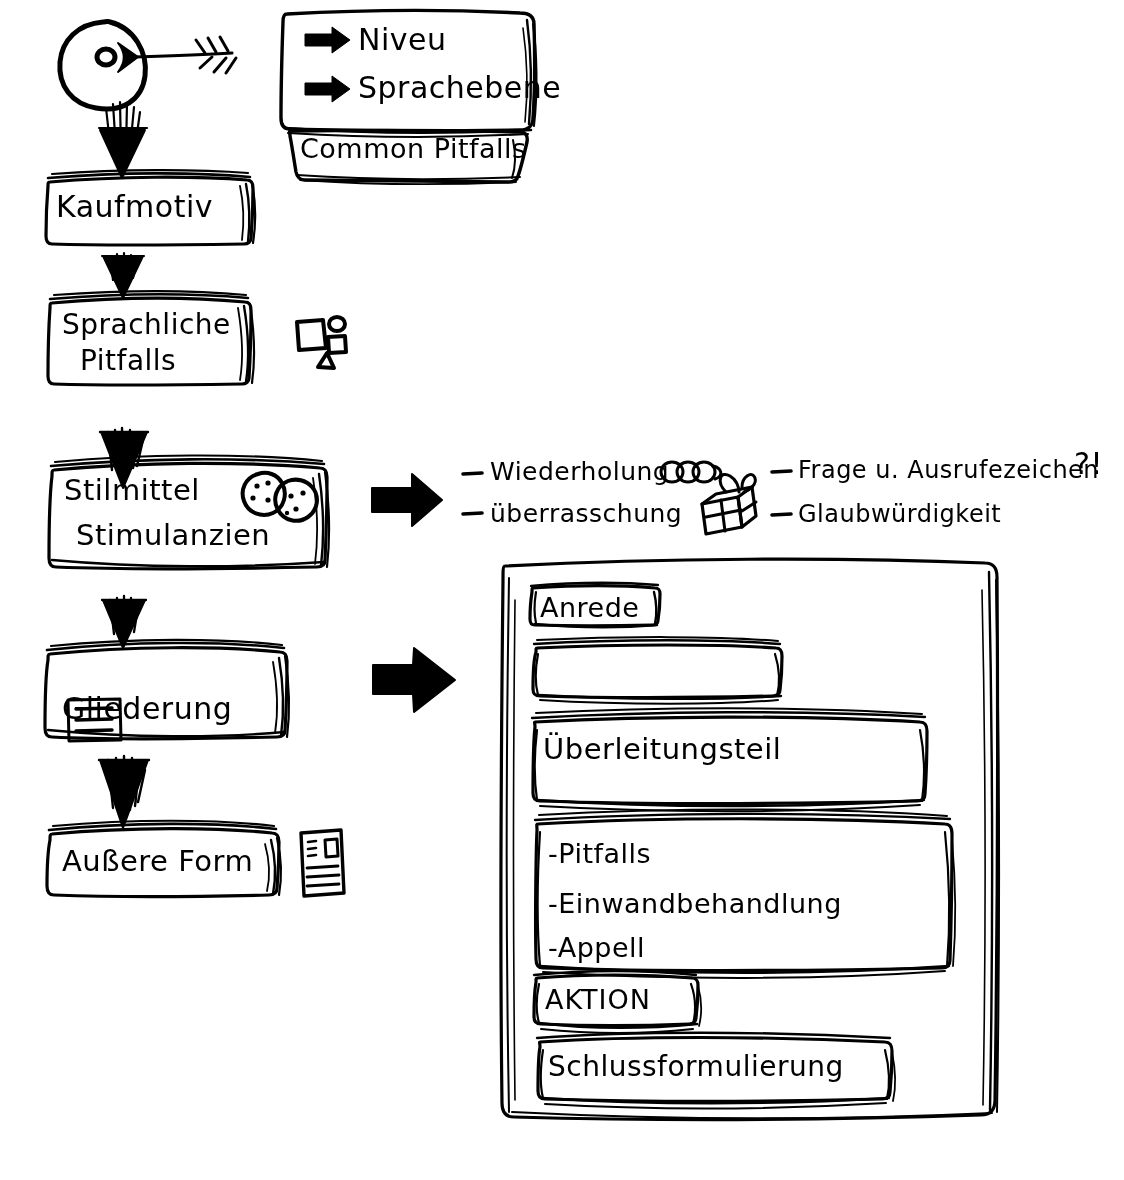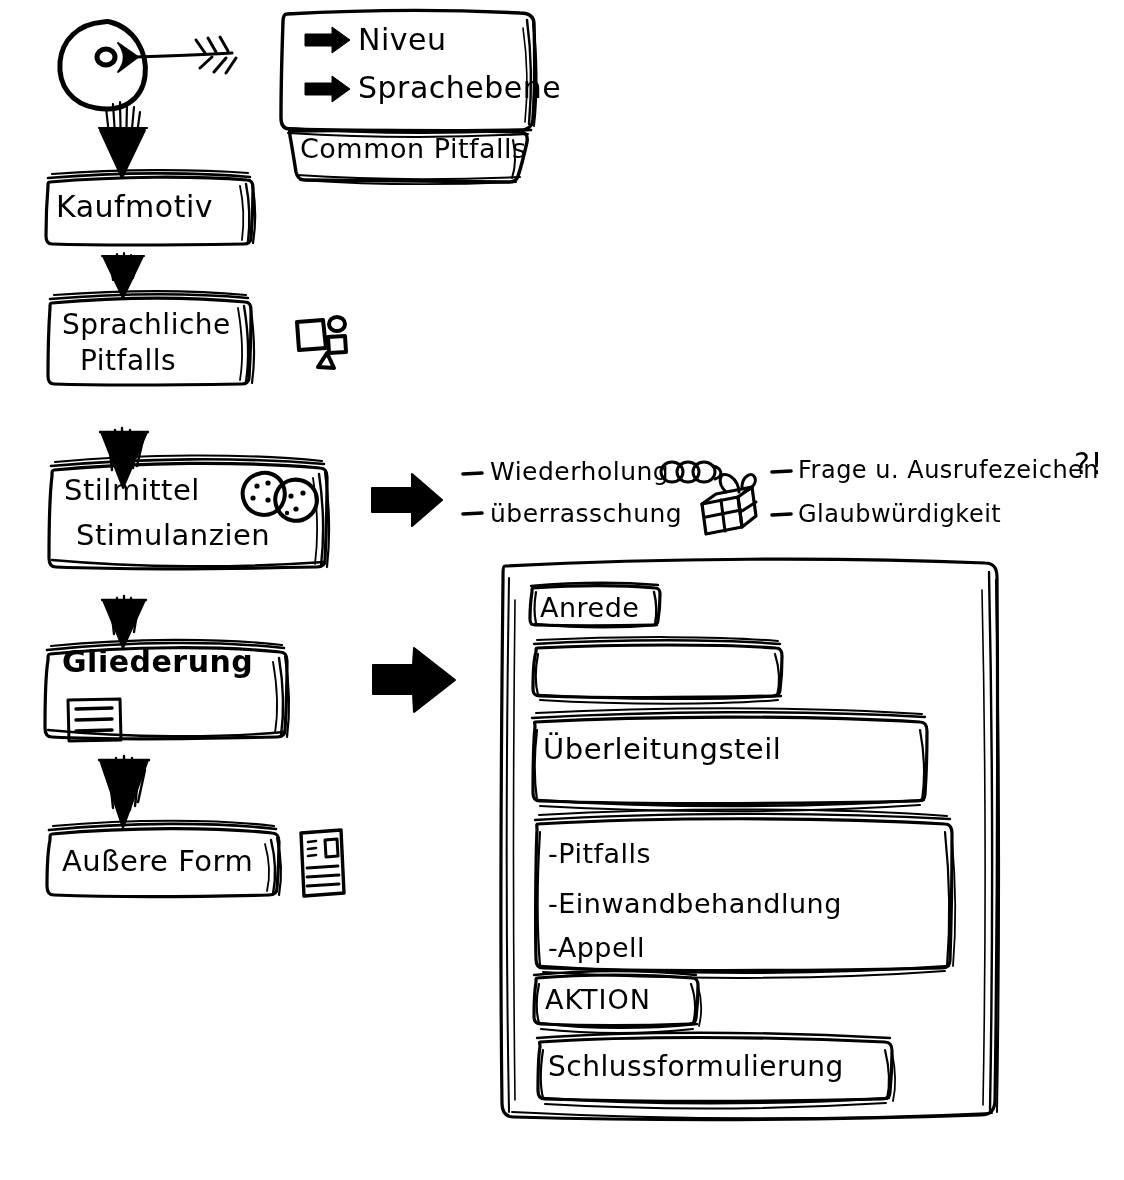--- a/index.html
+++ b/index.html
@@ -357,21 +357,21 @@
 <div class="abs hand" style="left:300px;top:133px;font-size:27px;">Common Pitfalls</div>
 
 <div class="abs hand" style="left:56px;top:189px;font-size:30px;">Kaufmotiv</div>
 
 <div class="abs hand" style="left:62px;top:308px;font-size:28px;">Sprachliche</div>
 <div class="abs hand" style="left:80px;top:344px;font-size:28px;">Pitfalls</div>
 
 <div class="abs hand" style="left:64px;top:473px;font-size:29px;">Stilmittel</div>
 <div class="abs hand" style="left:76px;top:518px;font-size:29px;">Stimulanzien</div>
 
-<div class="abs hand" style="left:62px;top:644px;font-size:30px;font-weight:bold;">Gliederung</div>
+<div class="abs hand" style="left:62px;top:691px;font-size:30px;">Gliederung</div>
 
 <div class="abs hand" style="left:62px;top:844px;font-size:29px;">Außere Form</div>
 
 <div class="abs hand" style="left:490px;top:457px;font-size:25px;">Wiederholung</div>
 <div class="abs hand" style="left:490px;top:499px;font-size:25px;">überrasschung</div>
 
 <div class="abs hand" style="left:798px;top:456px;font-size:24px;">Frage u. Ausrufezeichen</div>
 <div class="abs hand" style="left:1074px;top:446px;font-size:30px;">?!</div>
 <div class="abs hand" style="left:798px;top:500px;font-size:24px;">Glaubwürdigkeit</div>
 

